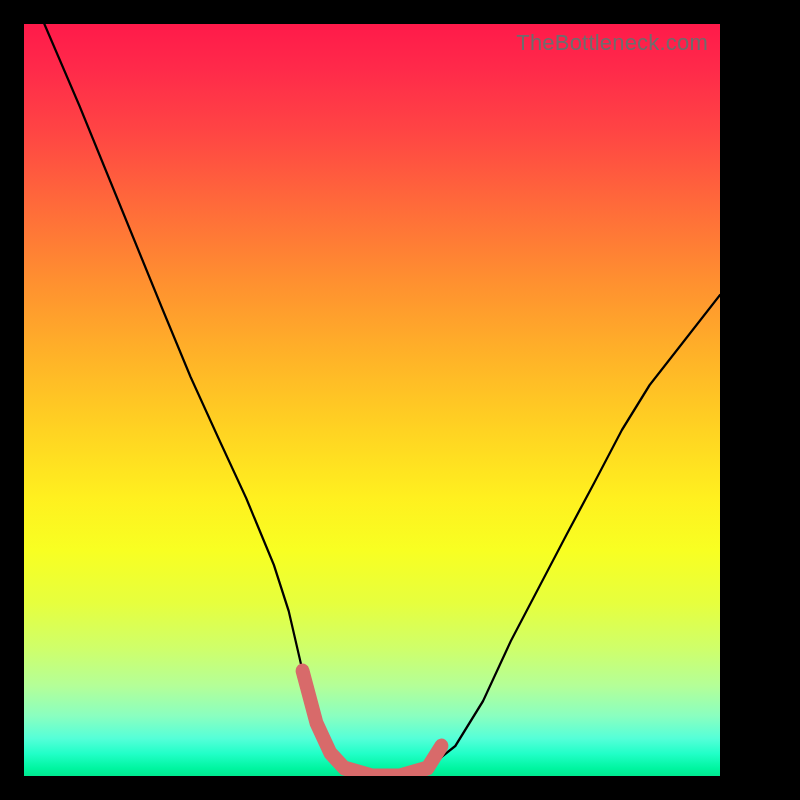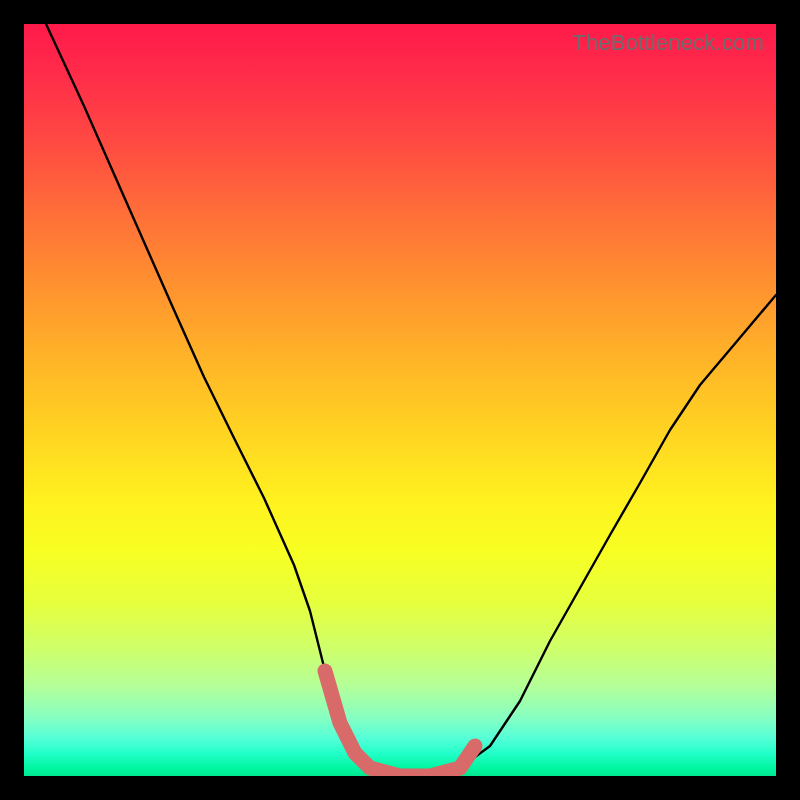--- a/index.html
+++ b/index.html
@@ -13,21 +13,21 @@
   .frame {
     position: relative;
     width: 800px;
     height: 800px;
     background: #000;
   }
   .plot-area {
     position: absolute;
     left: 24px;
     top: 24px;
-    width: 752px;
+    width: 696px;
     height: 752px;
     overflow: hidden;
   }
   .gradient-bg {
     position: absolute;
     inset: 0;
     background: linear-gradient(
       to bottom,
       #ff1a4a 0%,
       #ff2a4a 6%,

